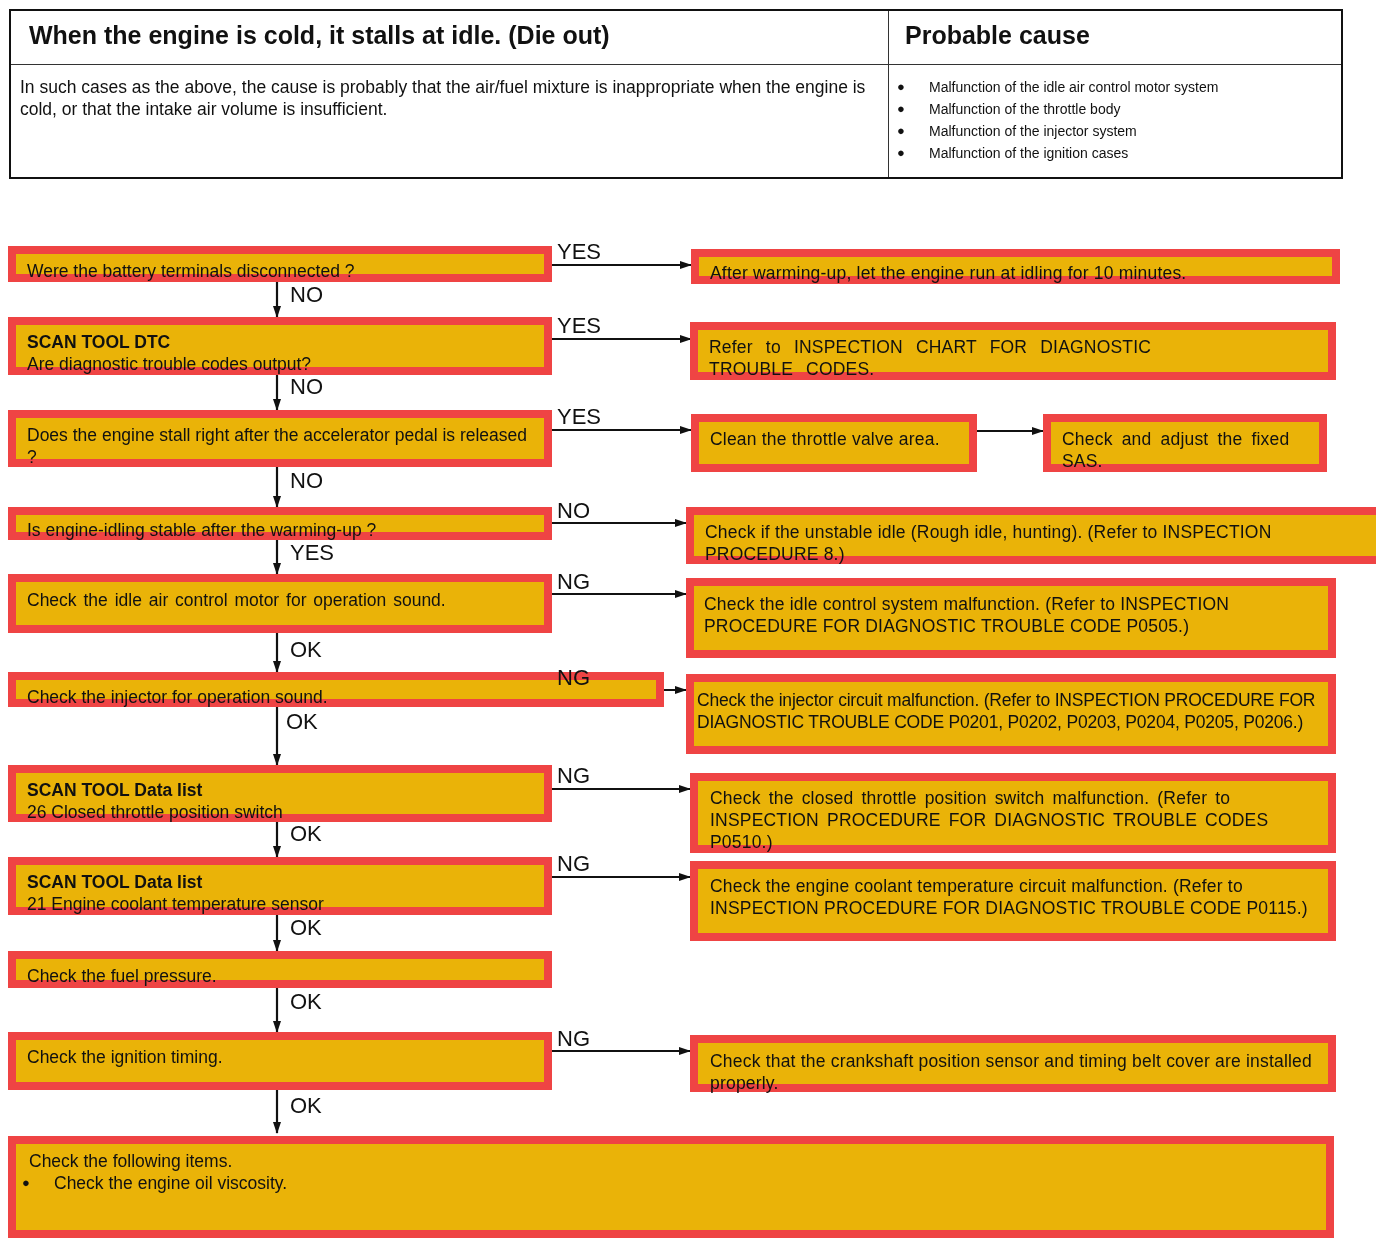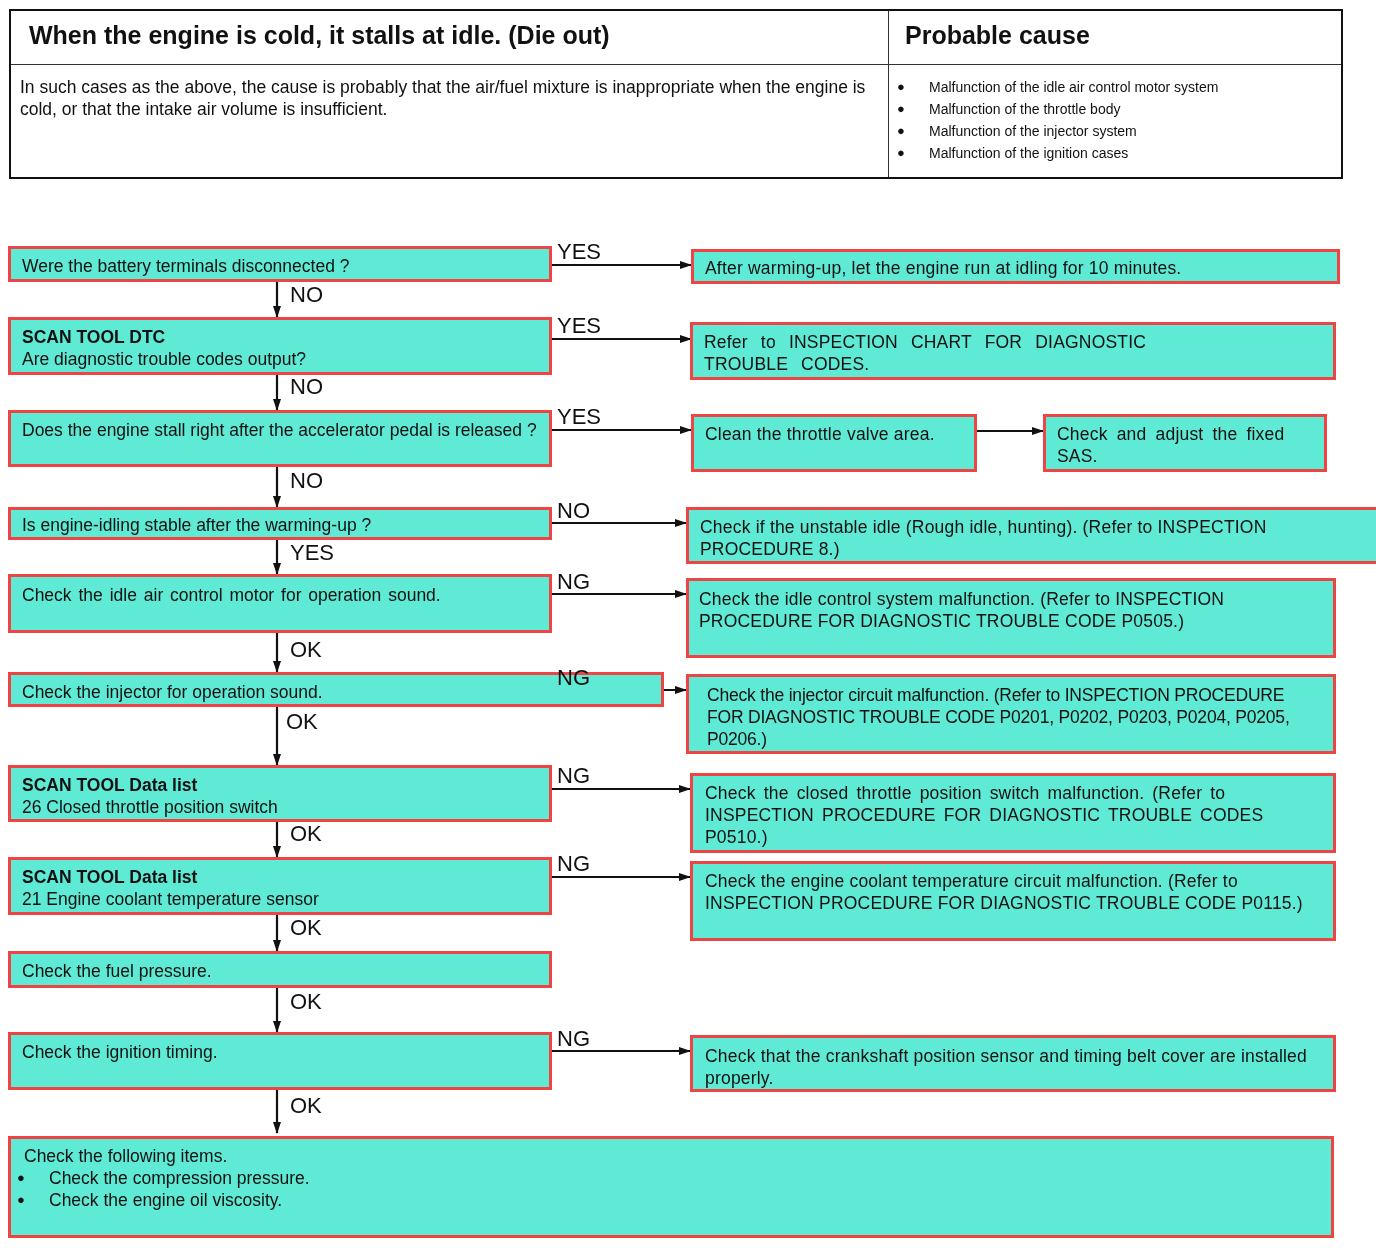--- a/index.html
+++ b/index.html
@@ -10,21 +10,21 @@
   .hdr-title { left: 0; top: 0; width: 878px; height: 54px; border-right: 1.5px solid #333; border-bottom: 1.5px solid #333;
                font-weight: bold; font-size: 25px; padding: 10px 0 0 18px; }
   .hdr-cause { left: 878px; top: 0; right: 0; height: 54px; border-bottom: 1.5px solid #333;
                font-weight: bold; font-size: 25px; padding: 10px 0 0 16px; }
   .hdr-desc { left: 0; top: 54px; width: 878px; bottom: 0; border-right: 1.5px solid #333;
               font-size: 17.5px; line-height: 22px; padding: 11px 0 0 9px; }
   .hdr-list { left: 878px; top: 54px; right: 0; bottom: 0; font-size: 14px; line-height: 22px; padding: 11px 9px 0 6px; margin: 0; list-style: none; }
   .hdr-list li { position: relative; padding-left: 34px; white-space: nowrap; }
   .hdr-list li::before { content: "\25CF"; position: absolute; left: 2px; top: 0; font-size: 13px; }
 
-  .box { border: 3px solid #ef4444; background: #5eead4; font-size: 17.5px; line-height: 22px; padding: 7px 10px 0 11px; }
+  .box { border: 8px solid #ef4444; background: #eab308; font-size: 17.5px; line-height: 22px; padding: 7px 10px 0 11px; }
   .box .bold { font-weight: bold; display: block; }
   .rbox { letter-spacing: 0.2px; }
   .lbl { font-size: 22px; line-height: 18px; }
   svg.wires { position: absolute; left: 0; top: 0; }
   .final-list { list-style: none; margin: 0; padding: 0; }
   .final-list li { position: relative; padding-left: 34px; }
   .final-list li::before { content: "\25CF"; position: absolute; left: 2px; top: 0; font-size: 13px; }
 </style>
 </head>
 <body>
@@ -120,21 +120,21 @@
 <div class="abs lbl" style="left:290px;top:641px;">OK</div>
 <div class="abs box rbox" style="left:686px;top:578px;width:650px;height:80px;padding-top:7px;padding-left:10px;">
   <span>Check the idle control system malfunction. (Refer to INSPECTION PROCEDURE FOR DIAGNOSTIC TROUBLE CODE P0505.)</span>
 </div>
 
 <div class="abs box" style="left:8px;top:672px;width:656px;height:35px;padding-top:6px;">
   <span>Check the injector for operation sound.</span>
 </div>
 <div class="abs lbl" style="left:557px;top:669px;">NG</div>
 <div class="abs lbl" style="left:286px;top:713px;">OK</div>
-<div class="abs box rbox" style="left:686px;top:674px;width:650px;height:80px;padding-top:7px;padding-left:18px;letter-spacing:-0.2px;">
+<div class="abs box rbox" style="left:686px;top:674px;width:650px;height:80px;padding-top:7px;padding-left:3px;letter-spacing:-0.2px;">
   <span>Check the injector circuit malfunction. (Refer to INSPECTION PROCEDURE FOR DIAGNOSTIC TROUBLE CODE P0201, P0202, P0203, P0204, P0205, P0206.)</span>
 </div>
 
 <div class="abs box" style="left:8px;top:765px;width:544px;height:57px;padding-top:6px;">
   <span class="bold">SCAN TOOL Data list</span>
   <span>26 Closed throttle position switch</span>
 </div>
 <div class="abs lbl" style="left:557px;top:767px;">NG</div>
 <div class="abs lbl" style="left:290px;top:825px;">OK</div>
 <div class="abs box rbox" style="left:690px;top:773px;width:646px;height:80px;padding-top:6px;padding-left:12px;word-spacing:3px;">
@@ -161,16 +161,15 @@
 </div>
 <div class="abs lbl" style="left:557px;top:1030px;">NG</div>
 <div class="abs lbl" style="left:290px;top:1097px;">OK</div>
 <div class="abs box rbox" style="left:690px;top:1035px;width:646px;height:57px;padding-top:7px;padding-left:12px;">
   <span>Check that the crankshaft position sensor and timing belt cover are installed properly.</span>
 </div>
 
 <div class="abs box" style="left:8px;top:1136px;width:1326px;height:102px;padding-top:6px;padding-left:13px;">
   <div>Check the following items.</div>
   <ul class="final-list" style="margin-left:-9px;">
-    <li>Check the compression pressure.</li>
     <li>Check the engine oil viscosity.</li>
   </ul>
 </div>
 
 </body></html>

